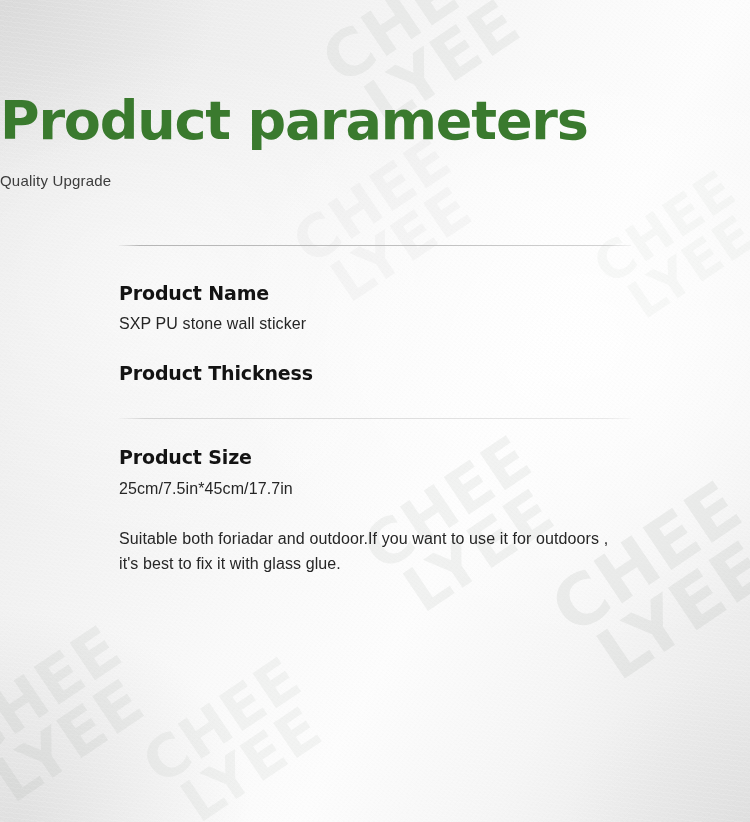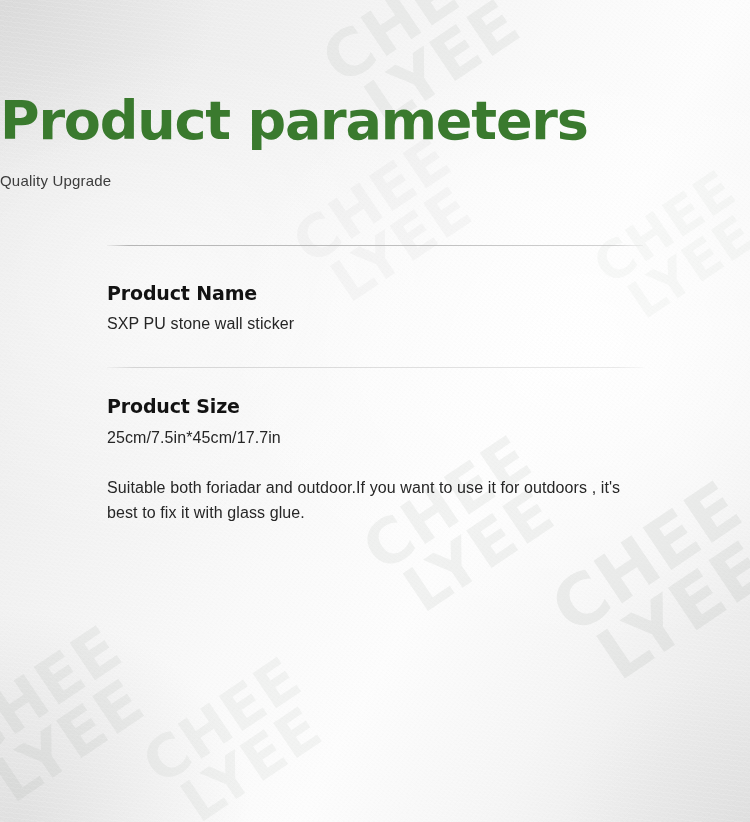--- a/index.html
+++ b/index.html
@@ -102,21 +102,21 @@
     font-family: "Liberation Sans", sans-serif;
     font-size: 15px;
     font-weight: 400;
     color: #3c3c3c;
     letter-spacing: 0.2px;
   }
 
   
   .specs {
     position: relative;
-    margin: 4px;
+    margin: 16px;
     padding: 0 103px;
   }
   .divider {
     height: 1px;
     background: linear-gradient(90deg,
       rgba(190,190,190,0.15) 0%,
       rgba(178,178,178,0.95) 4%,
       rgba(186,186,186,0.9) 60%,
       rgba(196,196,196,0.75) 95%,
       rgba(200,200,200,0.2) 100%);
@@ -195,20 +195,21 @@
   <div class="specs">
 
     <div class="divider top"></div>
 
     <div class="spec-group g1">
       <div class="spec-row">
         <div class="spec-label">Product Name</div>
         <div class="spec-value">SXP PU stone wall sticker</div>
       </div>
       <div class="spec-row">
+        <div class="spec-label">Product Thickness</div>
       </div>
     </div>
 
     <div class="divider mid"></div>
 
     <div class="spec-group g2">
       <div class="spec-row">
         <div class="spec-label">Product Size</div>
         <div class="spec-value">25cm/7.5in*45cm/17.7in</div>
       </div>

